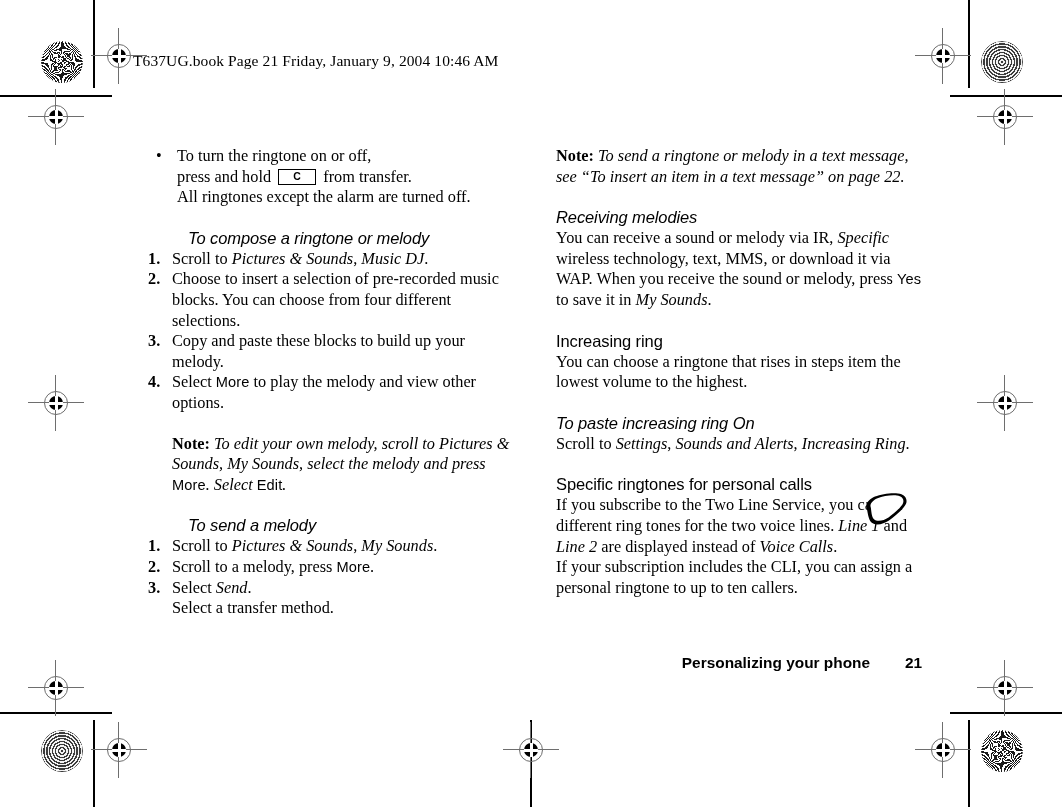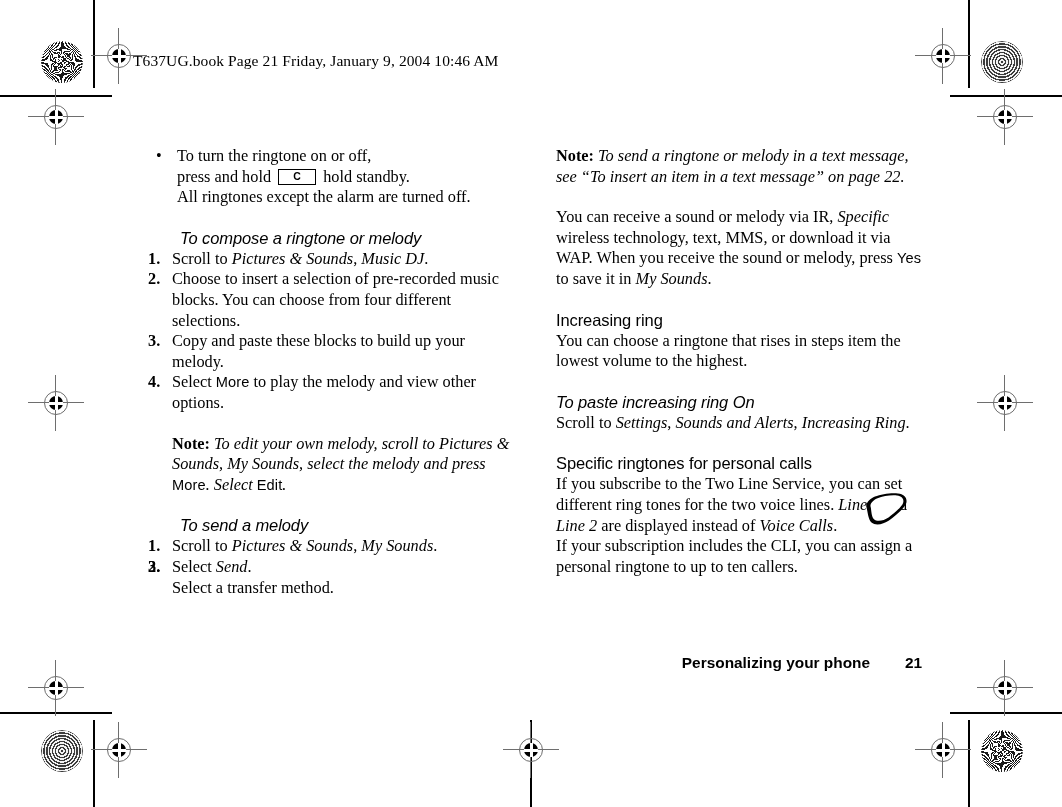--- a/index.html
+++ b/index.html
@@ -132,21 +132,21 @@
 
   
   .h-italic {
     font-family: "Liberation Sans", sans-serif;
     font-style: italic;
     font-size: 16.5px;
     line-height: 21px;
     font-weight: 400;
     letter-spacing: -.1px;
   }
-  .h-italic.indent { margin-left: 32px; }
+  .h-italic.indent { margin-left: 40px; }
   .h-plain {
     font-family: "Liberation Sans", sans-serif;
     font-style: normal;
     font-size: 16.5px;
     line-height: 21px;
     font-weight: 400;
     letter-spacing: -.1px;
   }
 
   
@@ -328,21 +328,21 @@
   <div class="doc-header">T637UG.book  Page 21  Friday, January 9, 2004  10:46 AM</div>
 
   <div class="col" id="col-left">
 
     <div class="blk bullet-row">
       <span class="dot">•</span>
       <div>To turn the ringtone on or off,</div>
       <div>
         <span>press and hold</span>
         <span class="keycap"><span>C</span></span>
-        <span>hold standby.</span>
+        <span>from transfer.</span>
       </div>
       <div>All ringtones except the alarm are turned off.</div>
     </div>
 
     <div class="gap-m"></div>
 
     <div class="h-italic indent">To compose a ringtone or melody</div>
     <ol class="steps">
         <li><span class="num">1.</span><span><span>Scroll to </span><span class="it">Pictures &amp; Sounds</span><span>, </span><span class="it">Music DJ</span><span>.</span></span></li>
         <li><span class="num">2.</span><span><span>Choose to insert a selection of pre-recorded music blocks. You can choose from four different selections.</span></span></li>
@@ -354,33 +354,34 @@
 
     <div class="blk" style="margin-left:24px;">
       <span class="bs">Note:</span><span class="note-body"><span class="it"> To edit your own melody, scroll to Pictures &amp; Sounds, My Sounds, select the melody and press </span><span class="ui">More</span><span class="it">. Select </span><span class="ui">Edit</span><span class="it">.</span></span>
     </div>
 
     <div class="gap-m"></div>
 
     <div class="h-italic indent">To send a melody</div>
     <ol class="steps">
         <li><span class="num">1.</span><span><span>Scroll to </span><span class="it">Pictures &amp; Sounds</span><span>, </span><span class="it">My Sounds</span><span>.</span></span></li>
-        <li><span class="num">2.</span></li>
+        <li><span class="num">2.</span><span><span>Scroll to a melody, press </span><span class="ui">More</span><span>.</span></span></li>
         <li><span class="num">3.</span><span><span>Select </span><span class="it">Send</span><span>.</span><br><span>Select a transfer method.</span></span></li>
       </ol>
   </div>
 
   <div class="col" id="col-right">
 
     <div class="blk">
       <span class="bs">Note:</span><span class="note-body"><span class="it"> To send a ringtone or melody in a text message, see “To insert an item in a text message” on page 22.</span></span>
     </div>
 
     <div class="gap-m"></div>
 
+    <div class="h-italic">Receiving melodies</div>
     <div class="blk"><span>You can receive a sound or melody via IR, </span><span class="it">Specific</span><span> wireless technology, text, MMS, or download it via WAP. When you receive the sound or melody, press </span><span class="ui">Yes</span><span> to save it in </span><span class="it">My Sounds</span><span>.</span></div>
 
     <div class="gap-m"></div>
 
     <div class="h-plain">Increasing ring</div>
     <div class="blk"><span>You can choose a ringtone that rises in steps item the lowest volume to the highest.</span></div>
 
     <div class="gap-m"></div>
 
     <div class="h-italic">To paste increasing ring On</div>

